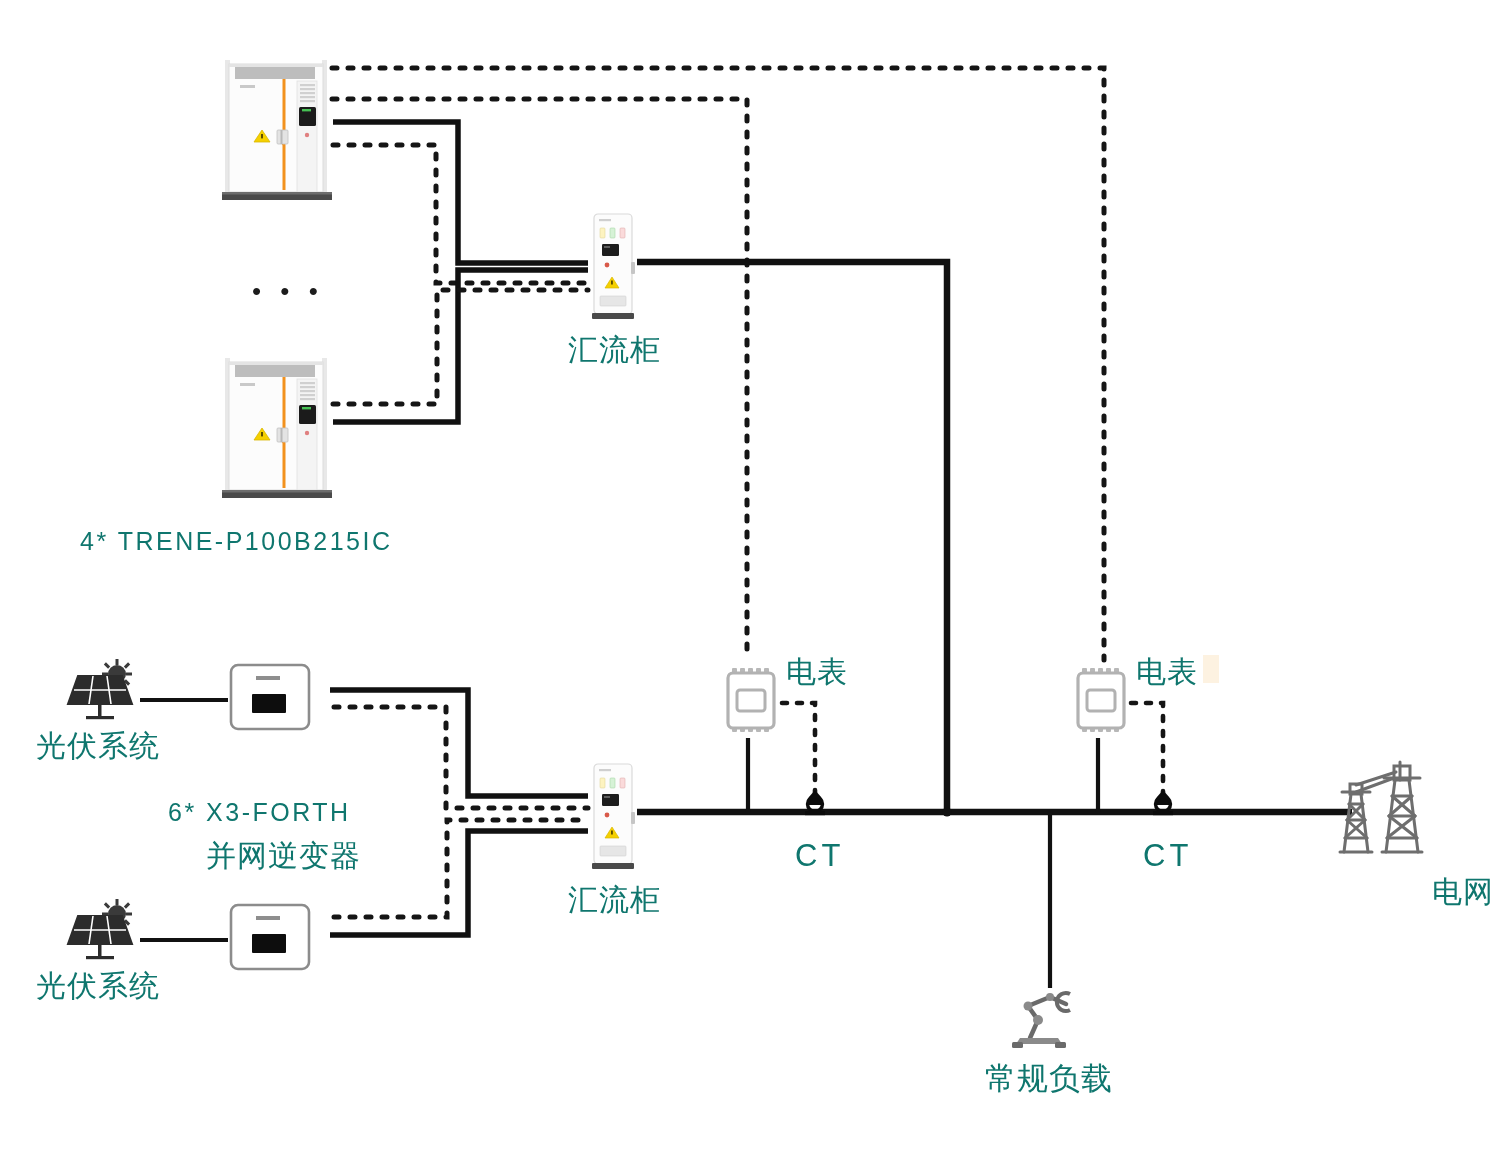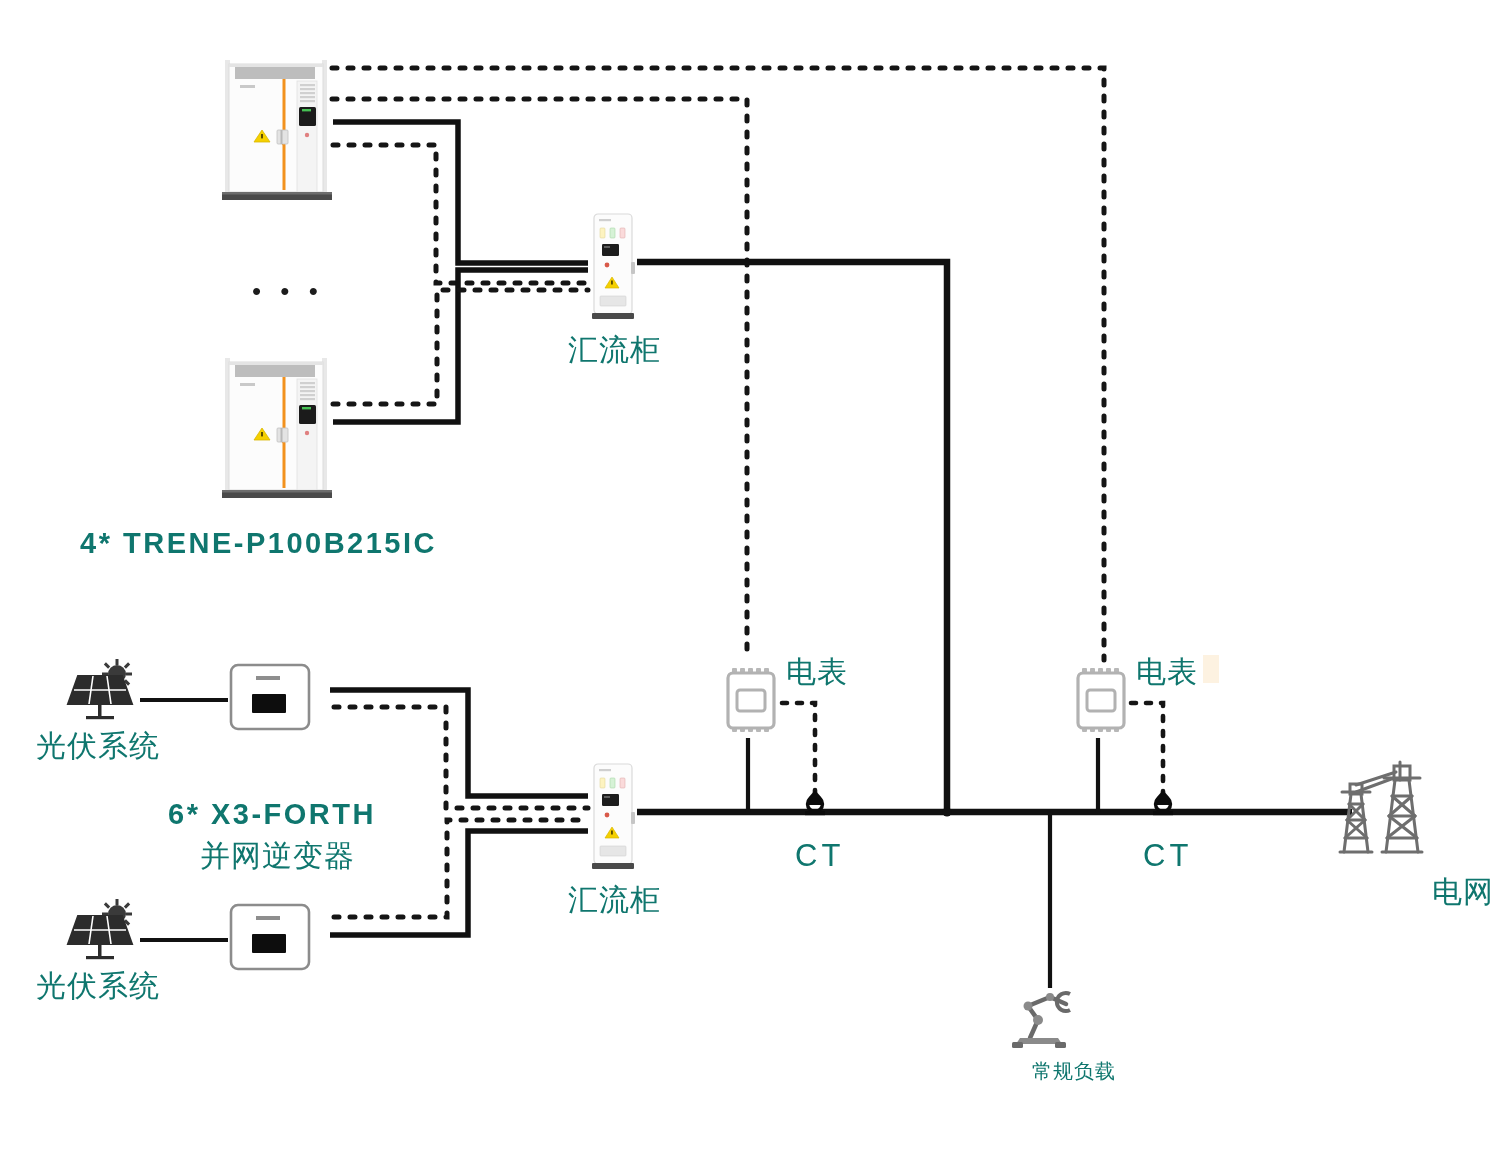--- a/index.html
+++ b/index.html
@@ -1,23 +1,23 @@
 <!DOCTYPE html>
 <html><head>
 <meta charset="utf-8">
 <style>
   html,body{margin:0;padding:0;background:#ffffff;}
   body{width:1510px;height:1156px;font-family:"Liberation Sans","DejaVu Sans",sans-serif;overflow:hidden;}
   #stage{position:relative;width:1510px;height:1156px;background:#fff;}
   svg.layer{position:absolute;left:0;top:0;width:1510px;height:1156px;}
   .lbl{position:absolute;color:#0f766e;white-space:nowrap;}
   .lbl-cn{font-size:30px;letter-spacing:1px;}
-  .lbl-en{font-size:29px;letter-spacing:2.5px;font-weight:bold;}
+  .lbl-en{font-size:25px;letter-spacing:2.5px;}
   .lbl-ct{font-size:31px;letter-spacing:4px;}
-  .lbl-small-cn{font-size:20px;letter-spacing:1px;margin-left:47px;}
+  .lbl-small-cn{font-size:31px;letter-spacing:1px;}
   .center{text-align:left;}
 </style>
 </head>
 <body>
 
 <div id="stage">
 
   <svg class="layer" viewBox="0 0 1510 1156">
     <defs>
       <style>
@@ -252,21 +252,21 @@
 
   <div style="position:absolute;left:228px;top:902px;width:84px;height:72px;">
     <svg viewBox="0 0 84 72" width="84" height="72">
       <rect x="3" y="3" width="78" height="64" rx="7" fill="#ffffff" stroke="#8c8c8c" stroke-width="2.6"></rect>
       <rect x="28" y="14" width="24" height="4" fill="#8e8e8e"></rect>
       <rect x="24" y="32" width="34" height="19" rx="1" fill="#0d0d0d"></rect>
     </svg>
   </div>
 
   <div class="lbl lbl-en center" style="left:168px;top:798px;">6* X3-FORTH</div>
-  <div class="lbl lbl-cn center" style="left:200px;top:836px;">并网逆变器</div>
+  <div class="lbl lbl-cn center" style="left:206px;top:836px;">并网逆变器</div>
 
   <div style="position:absolute;left:724px;top:664px;width:54px;height:74px;">
     <svg viewBox="0 0 54 74" width="54" height="74">
 
       <g fill="#b8b8b8">
         <rect x="8" y="4" width="5" height="7" rx="1"></rect>
         <rect x="16" y="4" width="5" height="7" rx="1"></rect>
         <rect x="24" y="4" width="5" height="7" rx="1"></rect>
         <rect x="32" y="4" width="5" height="7" rx="1"></rect>
         <rect x="40" y="4" width="5" height="7" rx="1"></rect>

